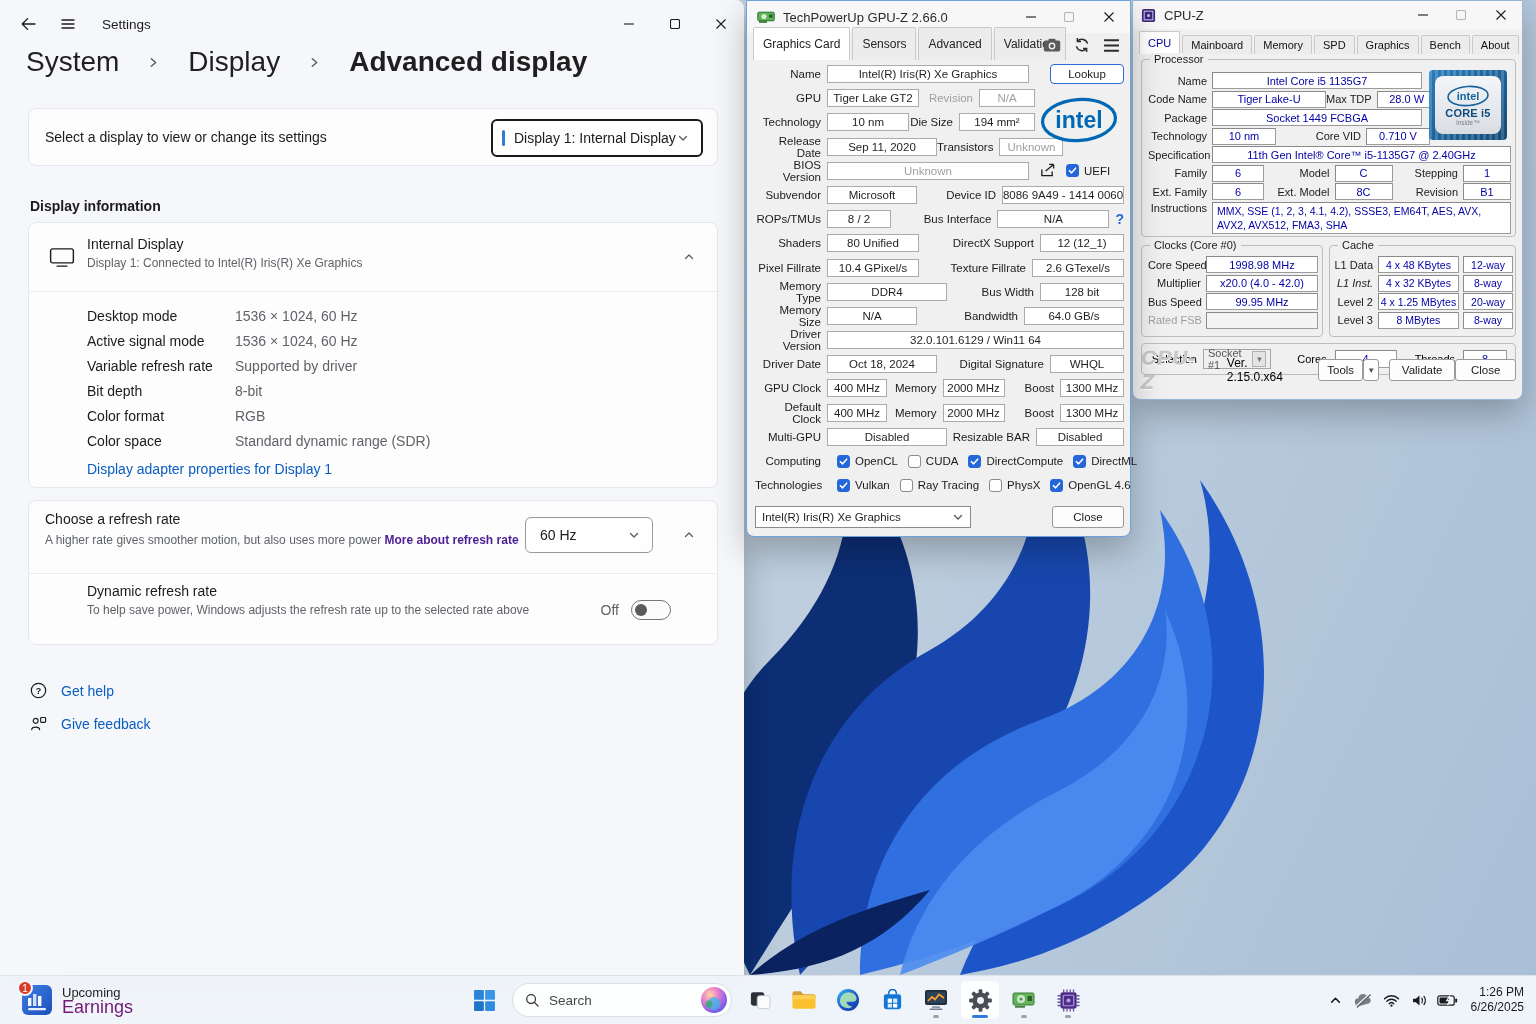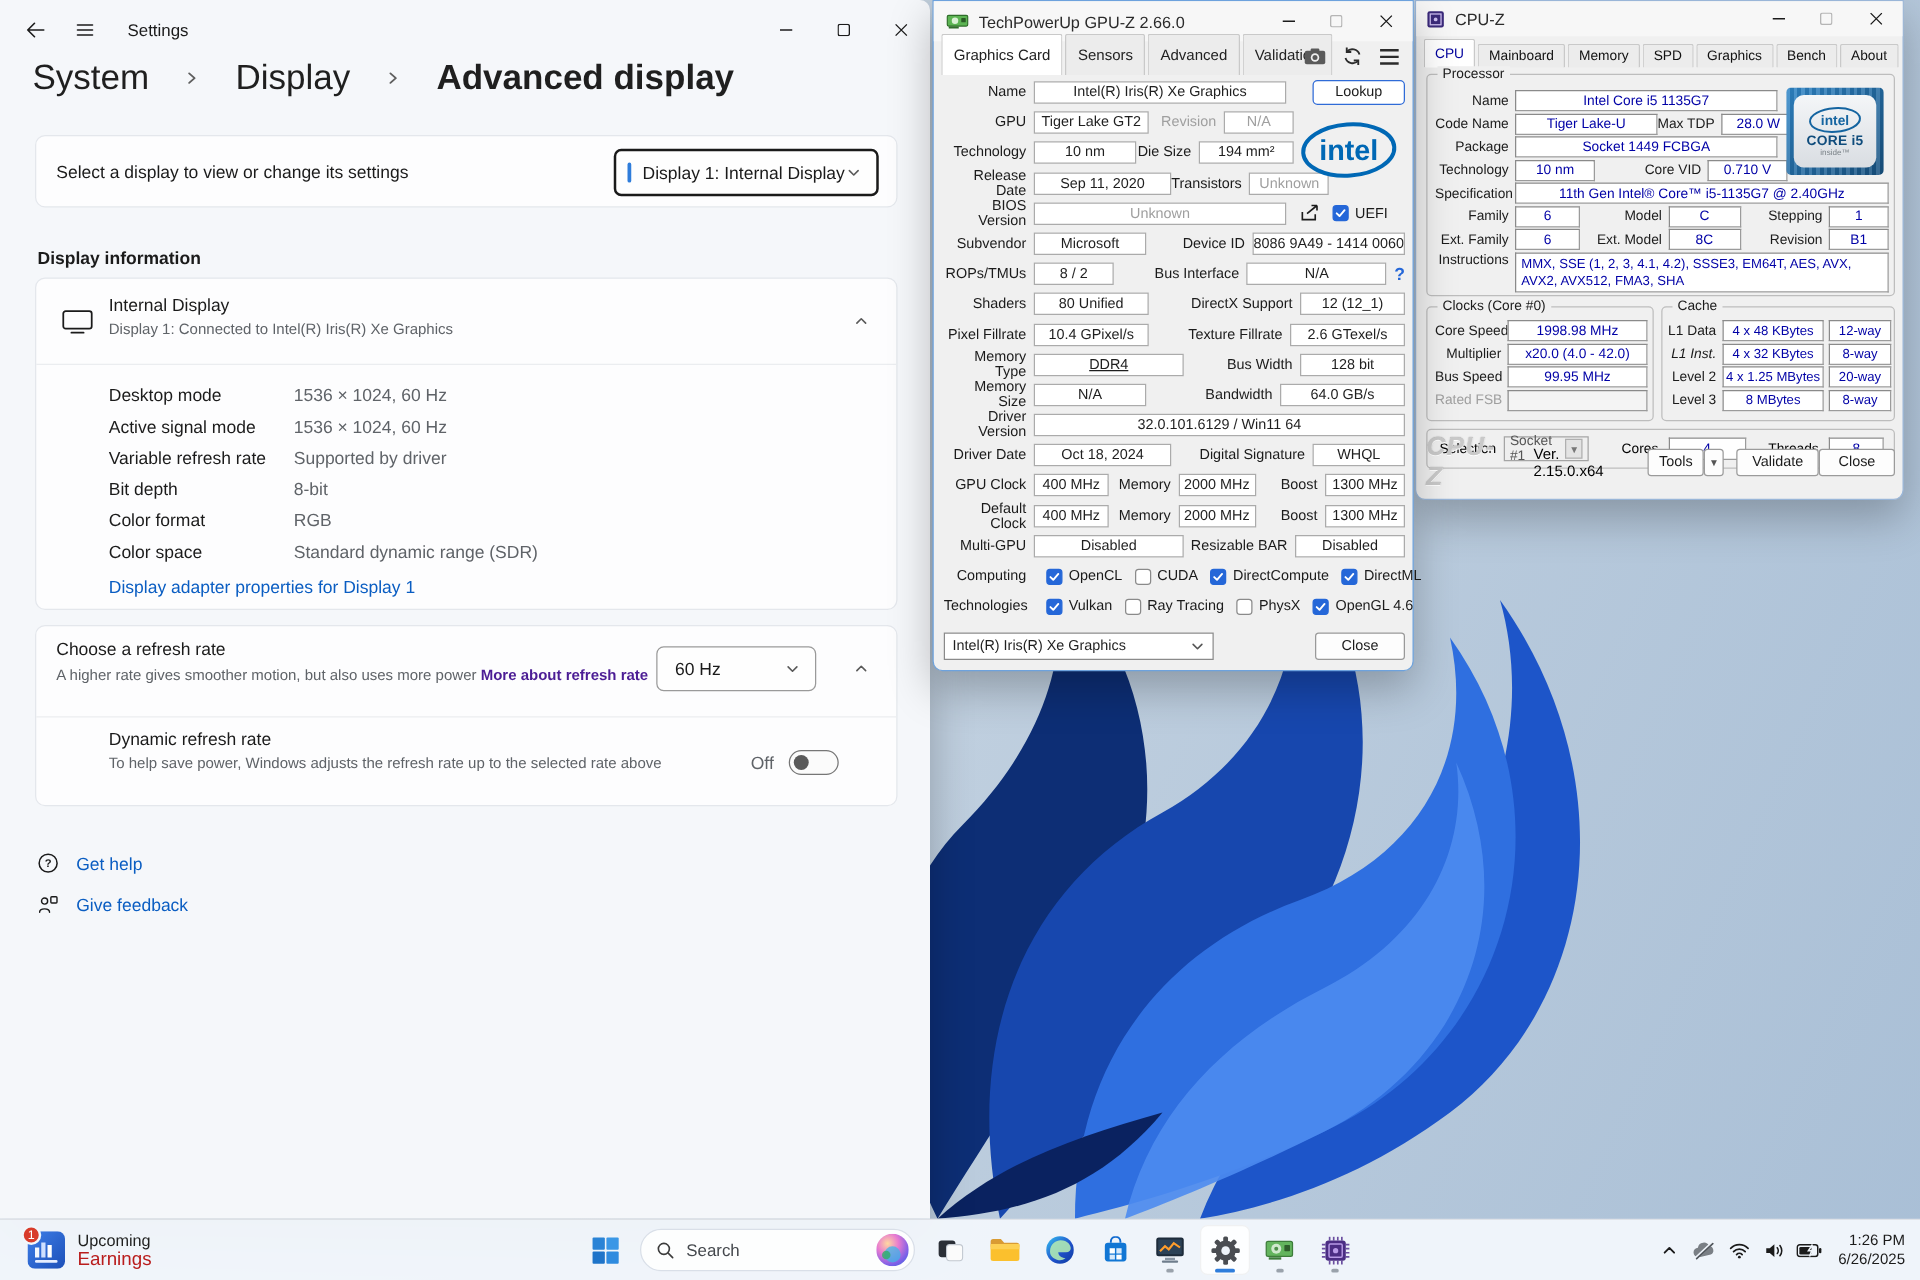--- a/index.html
+++ b/index.html
@@ -105,21 +105,21 @@
 .cz-btn{height:22px;background:#fdfdfd;border:1px solid #9b9b9b;border-radius:3px;display:flex;align-items:center;justify-content:center;cursor:pointer;color:#1b1b1b;font-size:11.5px}
 .cz-logo{font-size:21px;font-weight:700;font-style:italic;color:#c9c9c9;text-shadow:0 1px 0 #fff,0 0 1px #9a9a9a;letter-spacing:1px}
 .cz-combosel{width:92px;height:20px;background:#efefef;border:1px solid #a5a5a5;display:flex;align-items:center;padding:0 4px;color:#555;font-size:11px}
 .cz-combosel .arrowbox{margin-left:auto;width:15px;height:16px;background:#e3e3e3;border:1px solid #b0b0b0;display:flex;align-items:center;justify-content:center;font-size:8px;color:#777}
 
 
 #taskbar{position:absolute;left:0;bottom:0;width:1536px;height:49px;background:rgba(241,246,251,.96);border-top:1px solid rgba(0,0,0,.07);z-index:50;display:flex;align-items:center}
 .tb-widget{display:flex;align-items:center;gap:10px;margin-left:14px;padding:3px 8px;border-radius:6px;cursor:pointer}
 .tb-widget-texts{display:flex;flex-direction:column;line-height:15px}
 .tb-w1{font-size:13px;color:#1f1f1f}
-.tb-w2{font-size:15px;color:#b91c1c}
+.tb-w2{font-size:18px;color:#701a75}
 .tb-badge{position:absolute;left:-5px;top:-5px;width:16px;height:16px;border-radius:50%;background:#d83b2a;color:#fff;font-size:10px;display:flex;align-items:center;justify-content:center;border:2px solid #f1f6fb}
 .tb-center{position:absolute;left:462px;display:flex;align-items:center;height:49px}
 .tb-slot{width:40px;height:40px;margin:0 2px;border-radius:6px;display:flex;align-items:center;justify-content:center;position:relative;cursor:pointer}
 .tb-slot.active{background:rgba(255,255,255,.85);box-shadow:inset 0 0 0 1px rgba(0,0,0,.05)}
 .tb-underline{position:absolute;bottom:2px;left:50%;transform:translateX(-50%);height:3px;border-radius:2px}
 .tb-underline.run{width:6px;background:#9aa2ab}
 .tb-underline.act{width:16px;background:#2f7ddb}
 .tb-search{width:220px;height:34px;border-radius:17px;background:#fdfefe;border:1px solid #d9dfe8;display:flex;align-items:center;padding:0 4px 0 12px;margin:0 6px;cursor:pointer}
 .tb-search-text{font-size:13.5px;color:#44484d;margin-left:9px;flex:1}
 .tb-tray{position:absolute;right:0;display:flex;align-items:center;height:49px;padding-right:12px;gap:4px}
@@ -462,21 +462,21 @@
           <div class="gz-label">Pixel Fillrate</div>
           <div class="gz-cells">
             <div class="gz-field" style="width: 92px;">10.4 GPixel/s</div>
             <div class="gz-inlabel">Texture Fillrate</div>
             <div class="gz-field" style="width: 92px;">2.6 GTexel/s</div>
           </div>
         </div>
         <div class="gz-row">
           <div class="gz-label">Memory Type</div>
           <div class="gz-cells">
-            <div class="gz-field" style="width: 120px; text-decoration: underline;">DDR4</div>
+            <div class="gz-field" style="width: 120px;">DDR4</div>
             <div class="gz-inlabel">Bus Width</div>
             <div class="gz-field" style="width: 84px;">128 bit</div>
           </div>
         </div>
         <div class="gz-row">
           <div class="gz-label">Memory Size</div>
           <div class="gz-cells">
             <div class="gz-field" style="width: 90px;">N/A</div>
             <div class="gz-inlabel">Bandwidth</div>
             <div class="gz-field" style="width: 100px;">64.0 GB/s</div>

